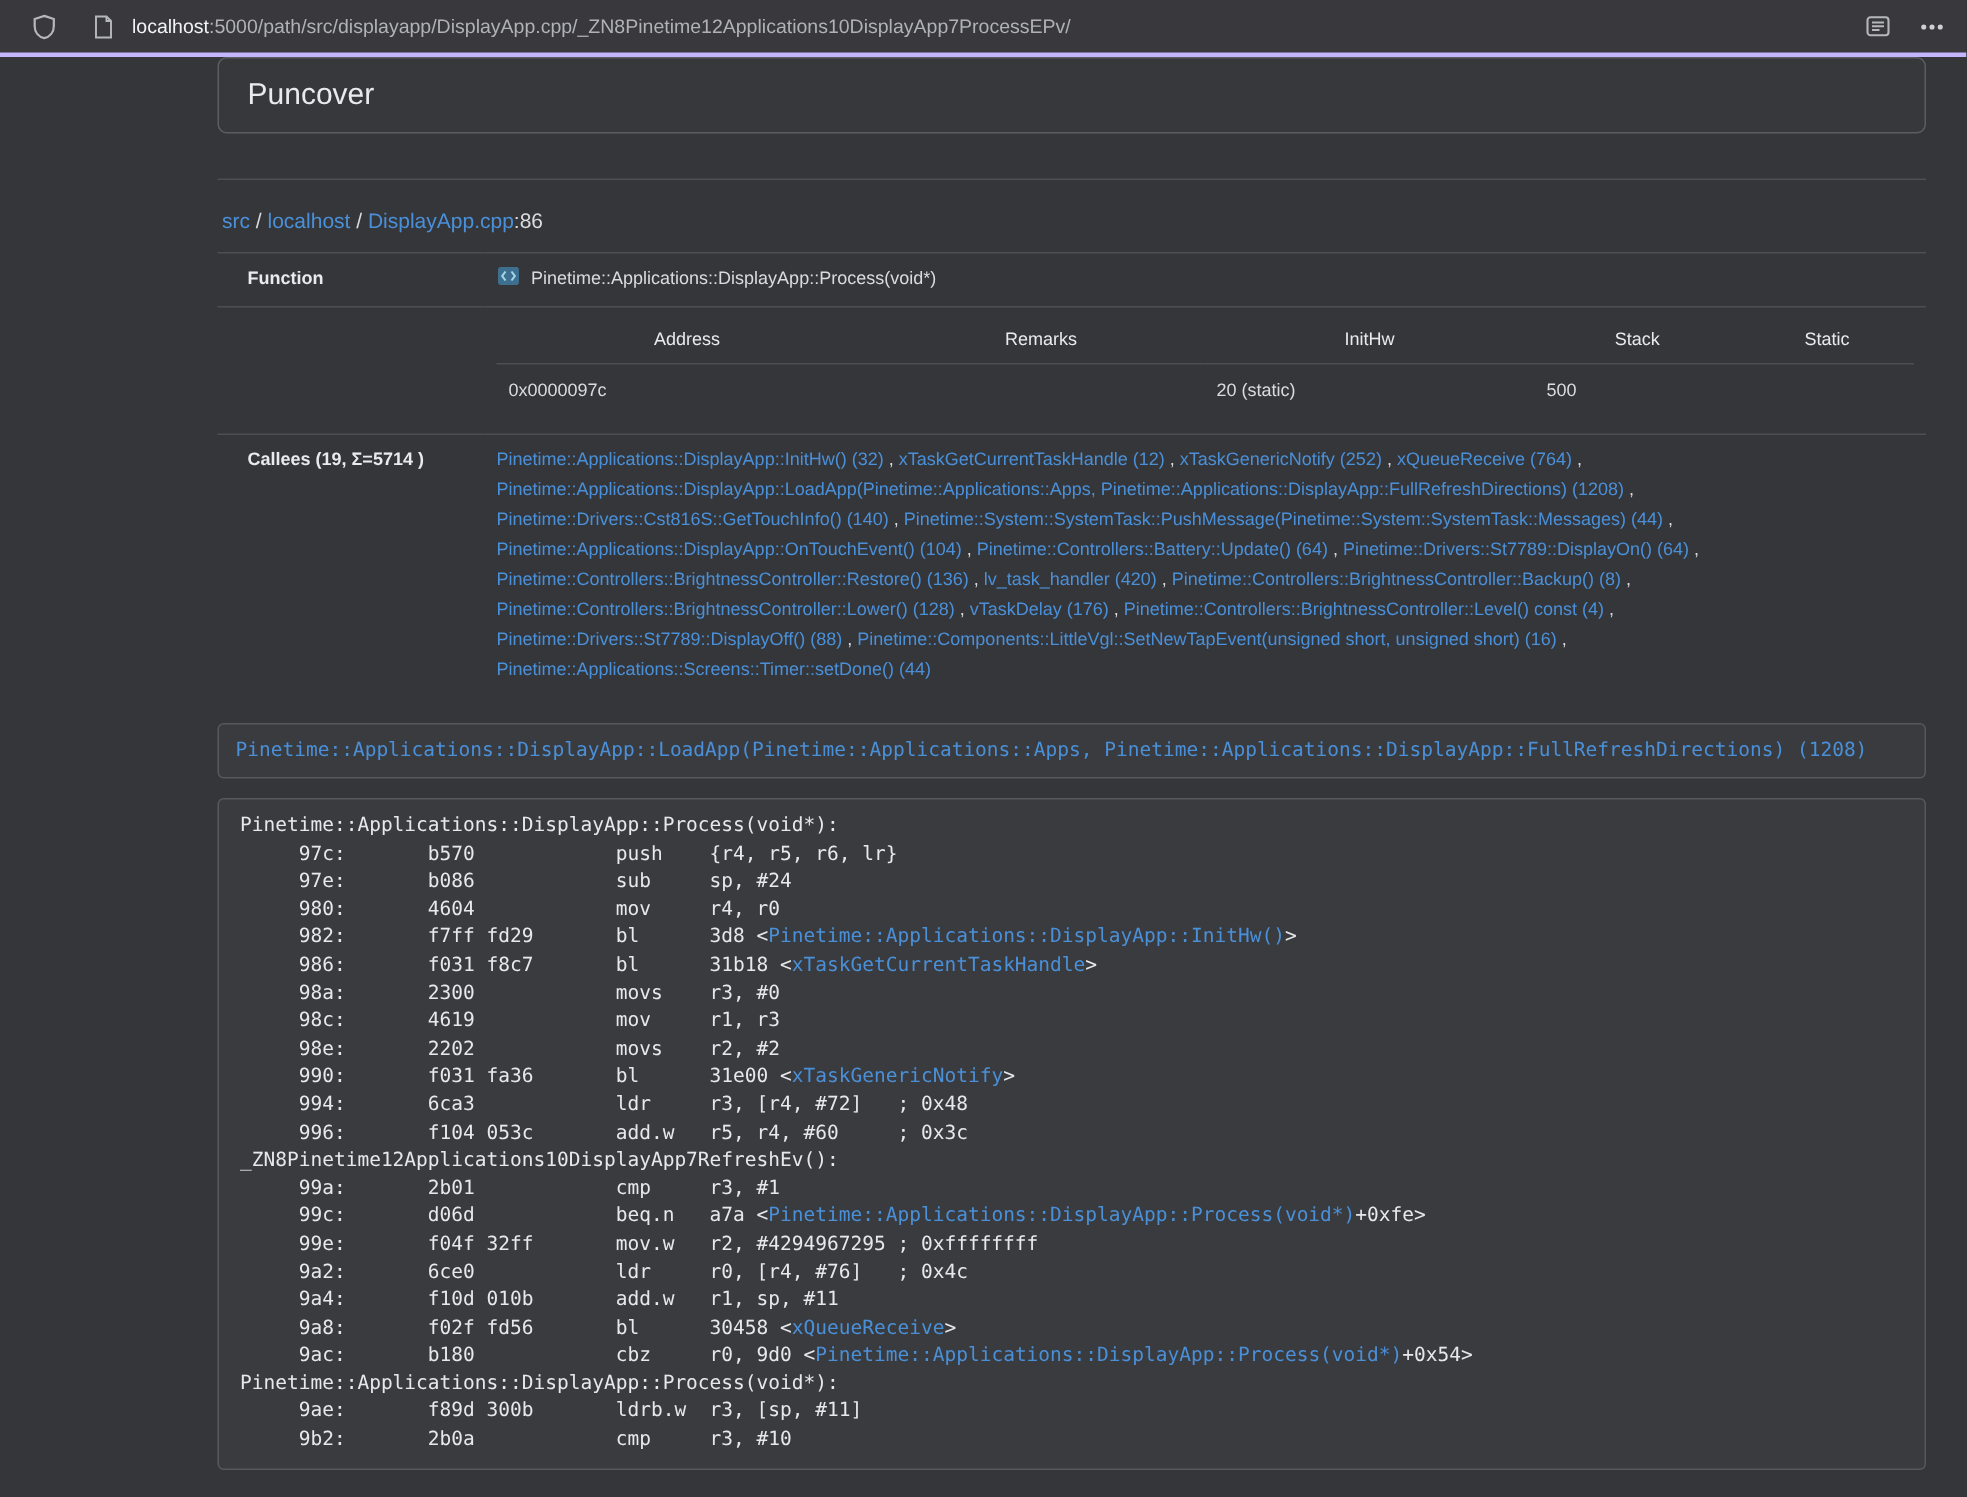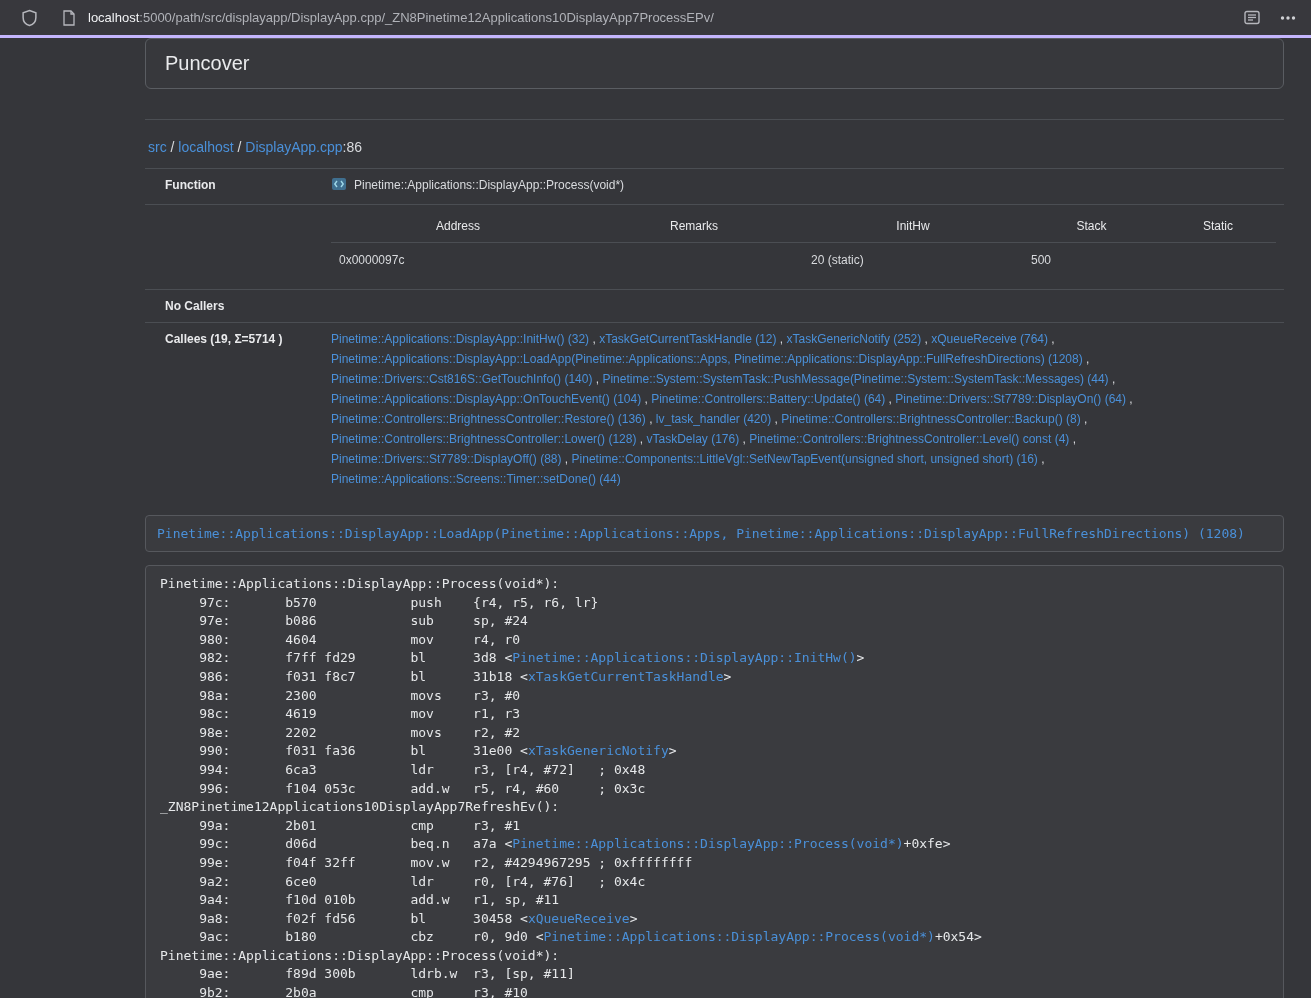--- a/index.html
+++ b/index.html
@@ -156,24 +156,20 @@
                 <td></td>
                 <td>20 (static)</td>
                 <td>500</td>
                 <td></td>
               </tr>
             </tbody>
           </table>
         </td>
       </tr>
       <tr>
-        <th>No Callers</th>
-        <td></td>
-      </tr>
-      <tr>
         <th>Callees (19, Σ=5714 )</th>
         <td><a href="#" class="callee-link">Pinetime::Applications::DisplayApp::InitHw() (32)</a> , <a href="#" class="callee-link">xTaskGetCurrentTaskHandle (12)</a> , <a href="#" class="callee-link">xTaskGenericNotify (252)</a> , <a href="#" class="callee-link">xQueueReceive (764)</a> , <a href="#" class="callee-link">Pinetime::Applications::DisplayApp::LoadApp(Pinetime::Applications::Apps, Pinetime::Applications::DisplayApp::FullRefreshDirections) (1208)</a> , <a href="#" class="callee-link">Pinetime::Drivers::Cst816S::GetTouchInfo() (140)</a> , <a href="#" class="callee-link">Pinetime::System::SystemTask::PushMessage(Pinetime::System::SystemTask::Messages) (44)</a> , <a href="#" class="callee-link">Pinetime::Applications::DisplayApp::OnTouchEvent() (104)</a> , <a href="#" class="callee-link">Pinetime::Controllers::Battery::Update() (64)</a> , <a href="#" class="callee-link">Pinetime::Drivers::St7789::DisplayOn() (64)</a> , <a href="#" class="callee-link">Pinetime::Controllers::BrightnessController::Restore() (136)</a> , <a href="#" class="callee-link">lv_task_handler (420)</a> , <a href="#" class="callee-link">Pinetime::Controllers::BrightnessController::Backup() (8)</a> , <a href="#" class="callee-link">Pinetime::Controllers::BrightnessController::Lower() (128)</a> , <a href="#" class="callee-link">vTaskDelay (176)</a> , <a href="#" class="callee-link">Pinetime::Controllers::BrightnessController::Level() const (4)</a> , <a href="#" class="callee-link">Pinetime::Drivers::St7789::DisplayOff() (88)</a> , <a href="#" class="callee-link">Pinetime::Components::LittleVgl::SetNewTapEvent(unsigned short, unsigned short) (16)</a> , <a href="#" class="callee-link">Pinetime::Applications::Screens::Timer::setDone() (44)</a></td>
       </tr>
     </tbody>
   </table>
 
   <div class="panel mono">
     <a href="#">Pinetime::Applications::DisplayApp::LoadApp(Pinetime::Applications::Apps, Pinetime::Applications::DisplayApp::FullRefreshDirections) (1208)</a>
   </div>
 

